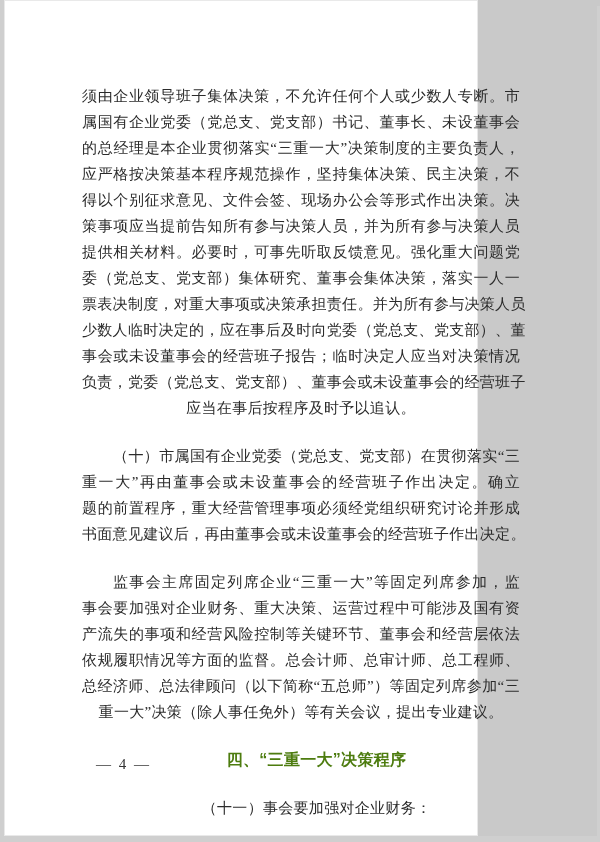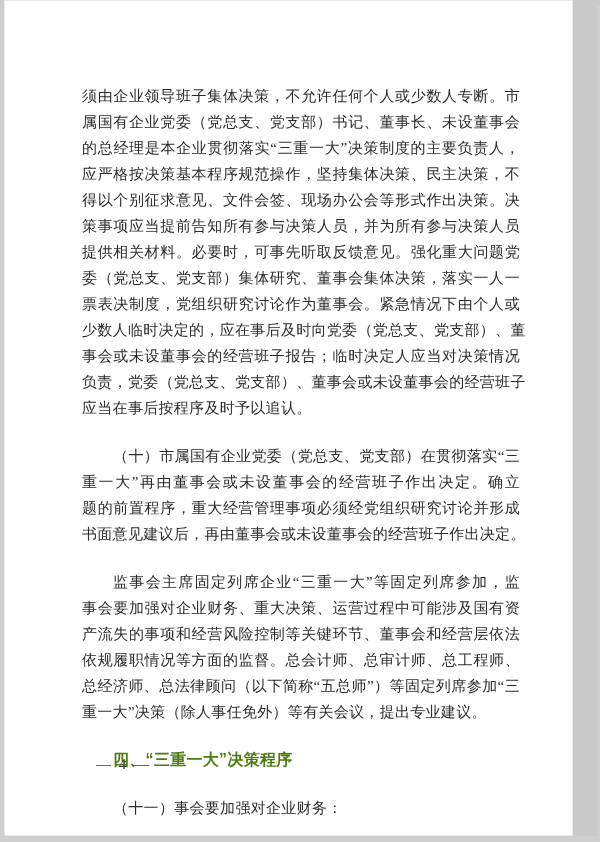--- a/index.html
+++ b/index.html
@@ -11,38 +11,38 @@
     height: 842px;
     position: relative;
     background: #c9c9c9;
     overflow: hidden;
     font-family: "Liberation Serif", "DejaVu Serif", serif;
   }
   .paper {
     position: absolute;
     left: 4px;
     top: 0;
-    width: 569px;
+    width: 474px;
     height: 836px;
     background: #ffffff;
     box-shadow: inset 0 0 0 1px #e9e9e9;
   }
   .doc-body {
     position: absolute;
     left: 78px;
     top: 83px;
     width: 438px;
     color: #2b2b2b;
   }
   .line {
     height: 26px;
     line-height: 26px;
     font-size: 15px;
     white-space: nowrap;
-    text-align: left;
+    text-align: center;
     letter-spacing: 0.3px;
   }
   .line.j {
     text-align: justify;
     text-align-last: justify;
     text-justify: inter-ideograph;
   }
   .line.indent {
     padding-left: 31px;
     margin-top: 22px;
@@ -76,21 +76,21 @@
 <div class="paper">
   <div class="doc-body">
       <div class="line j">须由企业领导班子集体决策，不允许任何个人或少数人专断。市</div>
       <div class="line j">属国有企业党委（党总支、党支部）书记、董事长、未设董事会</div>
       <div class="line j">的总经理是本企业贯彻落实“三重一大”决策制度的主要负责人，</div>
       <div class="line j">应严格按决策基本程序规范操作，坚持集体决策、民主决策，不</div>
       <div class="line j">得以个别征求意见、文件会签、现场办公会等形式作出决策。决</div>
       <div class="line j">策事项应当提前告知所有参与决策人员，并为所有参与决策人员</div>
       <div class="line j">提供相关材料。必要时，可事先听取反馈意见。强化重大问题党</div>
       <div class="line j">委（党总支、党支部）集体研究、董事会集体决策，落实一人一</div>
-      <div class="line j">票表决制度，党组织研究讨论作为董事会。紧急情况下由个人或</div>
+      <div class="line j">票表决制度，对重大事项或决策承担责任。并为所有参与决策人员</div>
       <div class="line j">少数人临时决定的，应在事后及时向党委（党总支、党支部）、董</div>
       <div class="line j">事会或未设董事会的经营班子报告；临时决定人应当对决策情况</div>
       <div class="line j">负责，党委（党总支、党支部）、董事会或未设董事会的经营班子</div>
       <div class="line">应当在事后按程序及时予以追认。</div>
       <div class="line indent j">（十）市属国有企业党委（党总支、党支部）在贯彻落实“三</div>
       <div class="line j">重一大”再由董事会或未设董事会的经营班子作出决定。确立</div>
       <div class="line j">题的前置程序，重大经营管理事项必须经党组织研究讨论并形成</div>
       <div class="line">书面意见建议后，再由董事会或未设董事会的经营班子作出决定。</div>
       <div class="line indent j">监事会主席固定列席企业“三重一大”等固定列席参加，监</div>
       <div class="line j">事会要加强对企业财务、重大决策、运营过程中可能涉及国有资</div>

